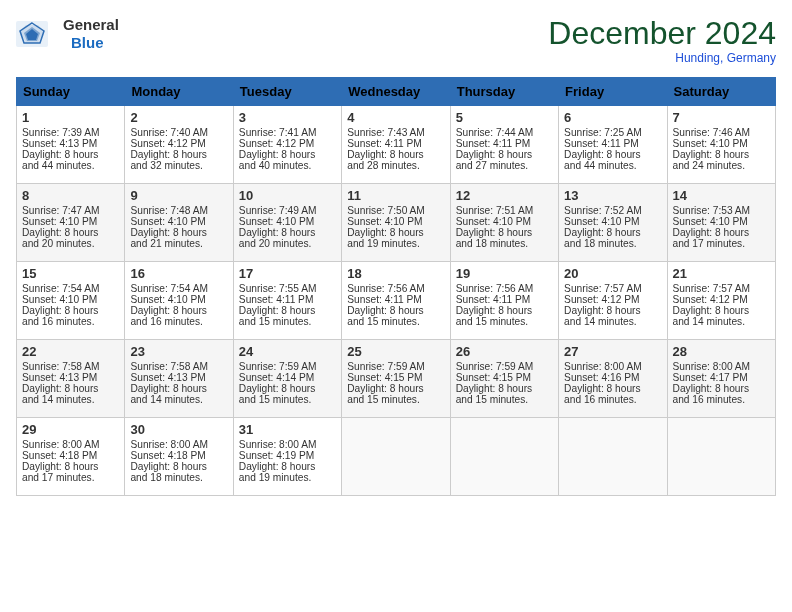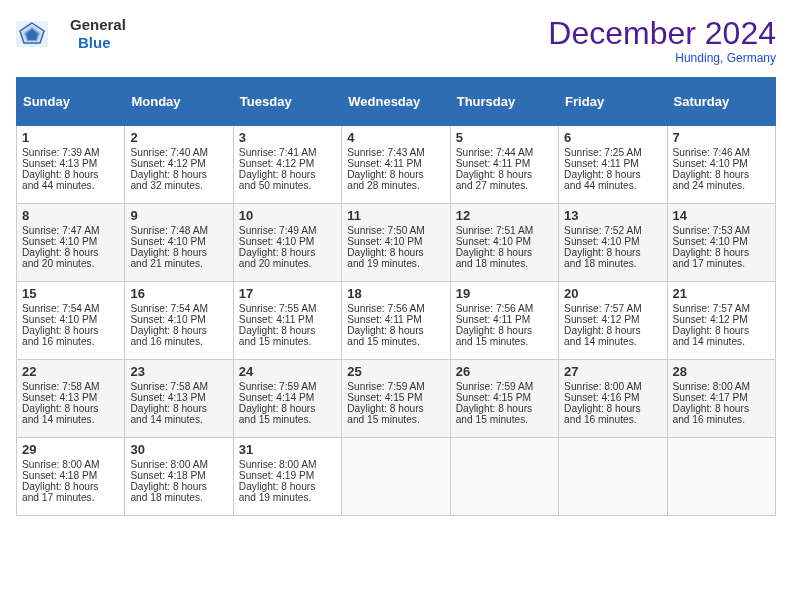--- a/index.html
+++ b/index.html
@@ -12,46 +12,46 @@
     }
     .header {
       display: flex;
       justify-content: space-between;
       align-items: flex-start;
       margin-bottom: 12px;
     }
     .logo {
       display: flex;
       align-items: center;
-      gap: 22px;
+      gap: 15px;
     }
     .logo-text-general { font-size: 15px; color: #333; font-weight: 600; }
     .logo-text-blue { font-size: 15px; color: #1a6bc1; font-weight: 600; margin-left: 8px; }
     .title-block { text-align: right; }
     .month-title {
       font-size: 32px;
       font-weight: 300;
-      color: #4c1d95;
+      color: #14532d;
       line-height: 1.1;
     }
     .location {
       font-size: 12px;
       color: #1d4ed8;
     }
     table {
       width: 100%;
       border-collapse: collapse;
       table-layout: fixed;
     }
     thead tr th {
       background-color: #2e6db4;
-      color: #ffffff;
+      color: #000000;
       font-size: 13px;
       font-weight: 600;
-      padding: 16px 6px;
+      padding: 6px 6px;
       text-align: left;
       border: 1px solid #2e6db4;
     }
     tbody tr td {
       vertical-align: top;
       border: 1px solid #ccc;
       padding: 4px 5px;
       font-size: 10.2px;
       color: #333;
       height: 78px;
@@ -119,21 +119,21 @@
           <div>Sunrise: 7:40 AM</div>
           <div>Sunset: 4:12 PM</div>
           <div>Daylight: 8 hours</div>
           <div>and 32 minutes.</div>
         </td>
         <td>
           <span class="day-num">3</span>
           <div>Sunrise: 7:41 AM</div>
           <div>Sunset: 4:12 PM</div>
           <div>Daylight: 8 hours</div>
-          <div>and 50 minutes.</div>
+          <div>and 40 minutes.</div>
         </td>
         <td>
           <span class="day-num">4</span>
           <div>Sunrise: 7:43 AM</div>
           <div>Sunset: 4:11 PM</div>
           <div>Daylight: 8 hours</div>
           <div>and 28 minutes.</div>
         </td>
         <td>
           <span class="day-num">5</span>

